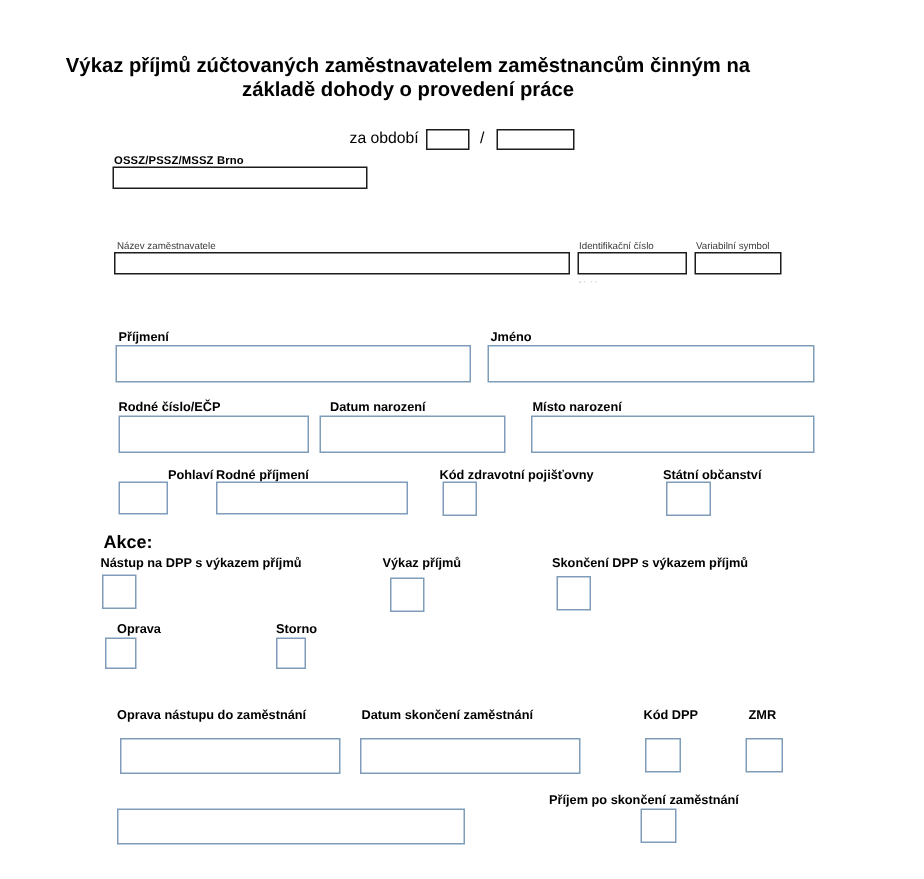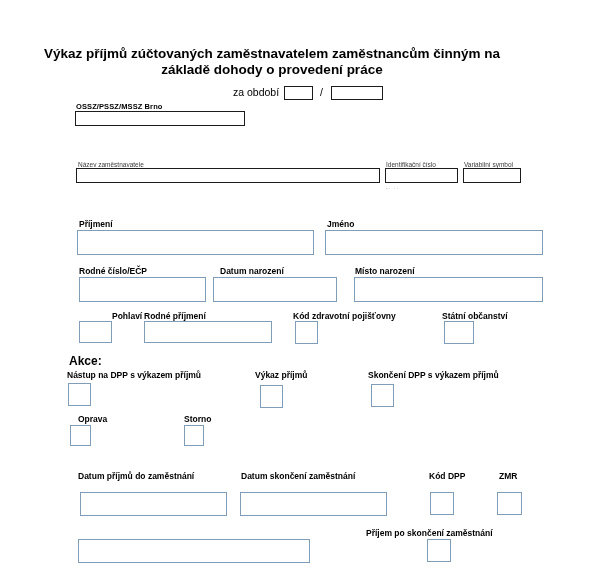--- a/index.html
+++ b/index.html
@@ -5,21 +5,21 @@
   html,body { margin:0; padding:0; background:#ffffff; }
   .page {
     position:relative; width:616px; height:586px; background:#ffffff;
     font-family:"Liberation Sans","DejaVu Sans",sans-serif; color:#000;
     overflow:hidden;
   }
   .abs { position:absolute; }
 
   .title {
     left:0; top:36px; width:544px; text-align:center;
-    font-size:13.5px; font-weight:bold; line-height:16px;margin-top:10px;
+    font-size:13.5px; font-weight:bold; line-height:16px;
   }
   .title-inner { display:inline-block; max-width:500px; }
 
   .txt-period { font-size:10.5px; }
   .box-dark { border:1.5px solid #1c1c1c; background:#fff; box-sizing:border-box; }
   .box-blue { border:1.5px solid #7f9db9; background:#fff; box-sizing:border-box; }
 
   .lbl-office { font-size:7.5px; font-weight:bold; letter-spacing:0.1px; }
   .lbl-tiny { font-size:6.5px; color:#3a3a3a; }
   .artifact { font-size:5px; color:#8a8a8a; letter-spacing:1px; }
@@ -83,21 +83,21 @@
   <div class="abs lbl" style="left:255px; top:370px;">Výkaz příjmů</div>
   <div class="abs box-blue" style="left:260px; top:385px; width:23px; height:23px;"></div>
   <div class="abs lbl" style="left:368px; top:370px;">Skončení DPP s výkazem příjmů</div>
   <div class="abs box-blue" style="left:371px; top:384px; width:23px; height:23px;"></div>
 
   <div class="abs lbl" style="left:78px; top:414px;">Oprava</div>
   <div class="abs box-blue" style="left:70px; top:425px; width:21px; height:21px;"></div>
   <div class="abs lbl" style="left:184px; top:414px;">Storno</div>
   <div class="abs box-blue" style="left:184px; top:425px; width:20px; height:21px;"></div>
 
-  <div class="abs lbl" style="left:78px; top:471px;">Datum příjmů do zaměstnání</div>
+  <div class="abs lbl" style="left:78px; top:471px;">Oprava nástupu do zaměstnání</div>
   <div class="abs box-blue" style="left:80px; top:492px; width:147px; height:24px;"></div>
   <div class="abs lbl" style="left:241px; top:471px;">Datum skončení zaměstnání</div>
   <div class="abs box-blue" style="left:240px; top:492px; width:147px; height:24px;"></div>
   <div class="abs lbl" style="left:429px; top:471px;">Kód DPP</div>
   <div class="abs box-blue" style="left:430px; top:492px; width:24px; height:23px;"></div>
   <div class="abs lbl" style="left:499px; top:471px;">ZMR</div>
   <div class="abs box-blue" style="left:497px; top:492px; width:25px; height:23px;"></div>
 
   <div class="abs box-blue" style="left:78px; top:539px; width:232px; height:24px;"></div>
   <div class="abs lbl" style="left:366px; top:528px;">Příjem po skončení zaměstnání</div>

